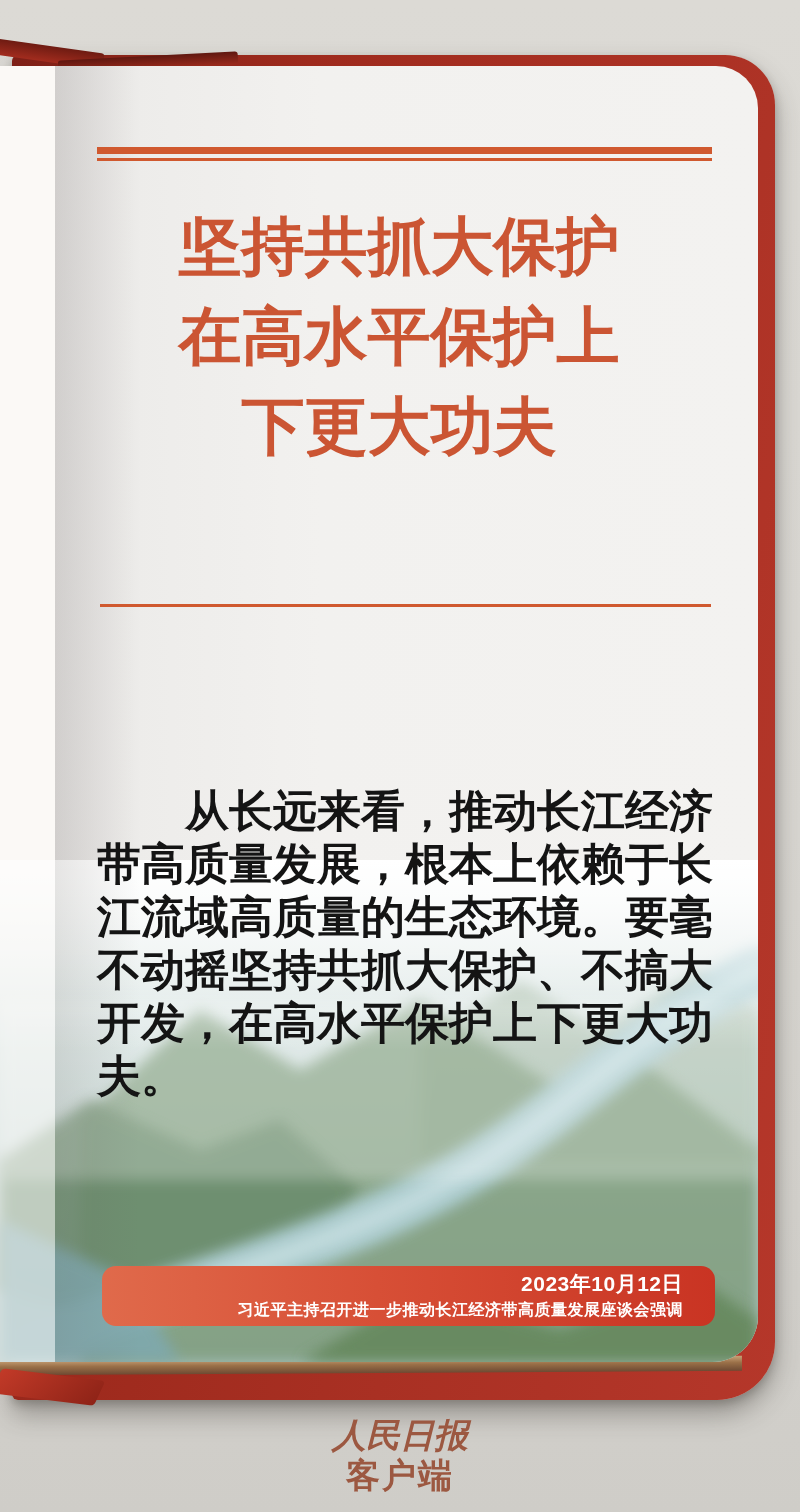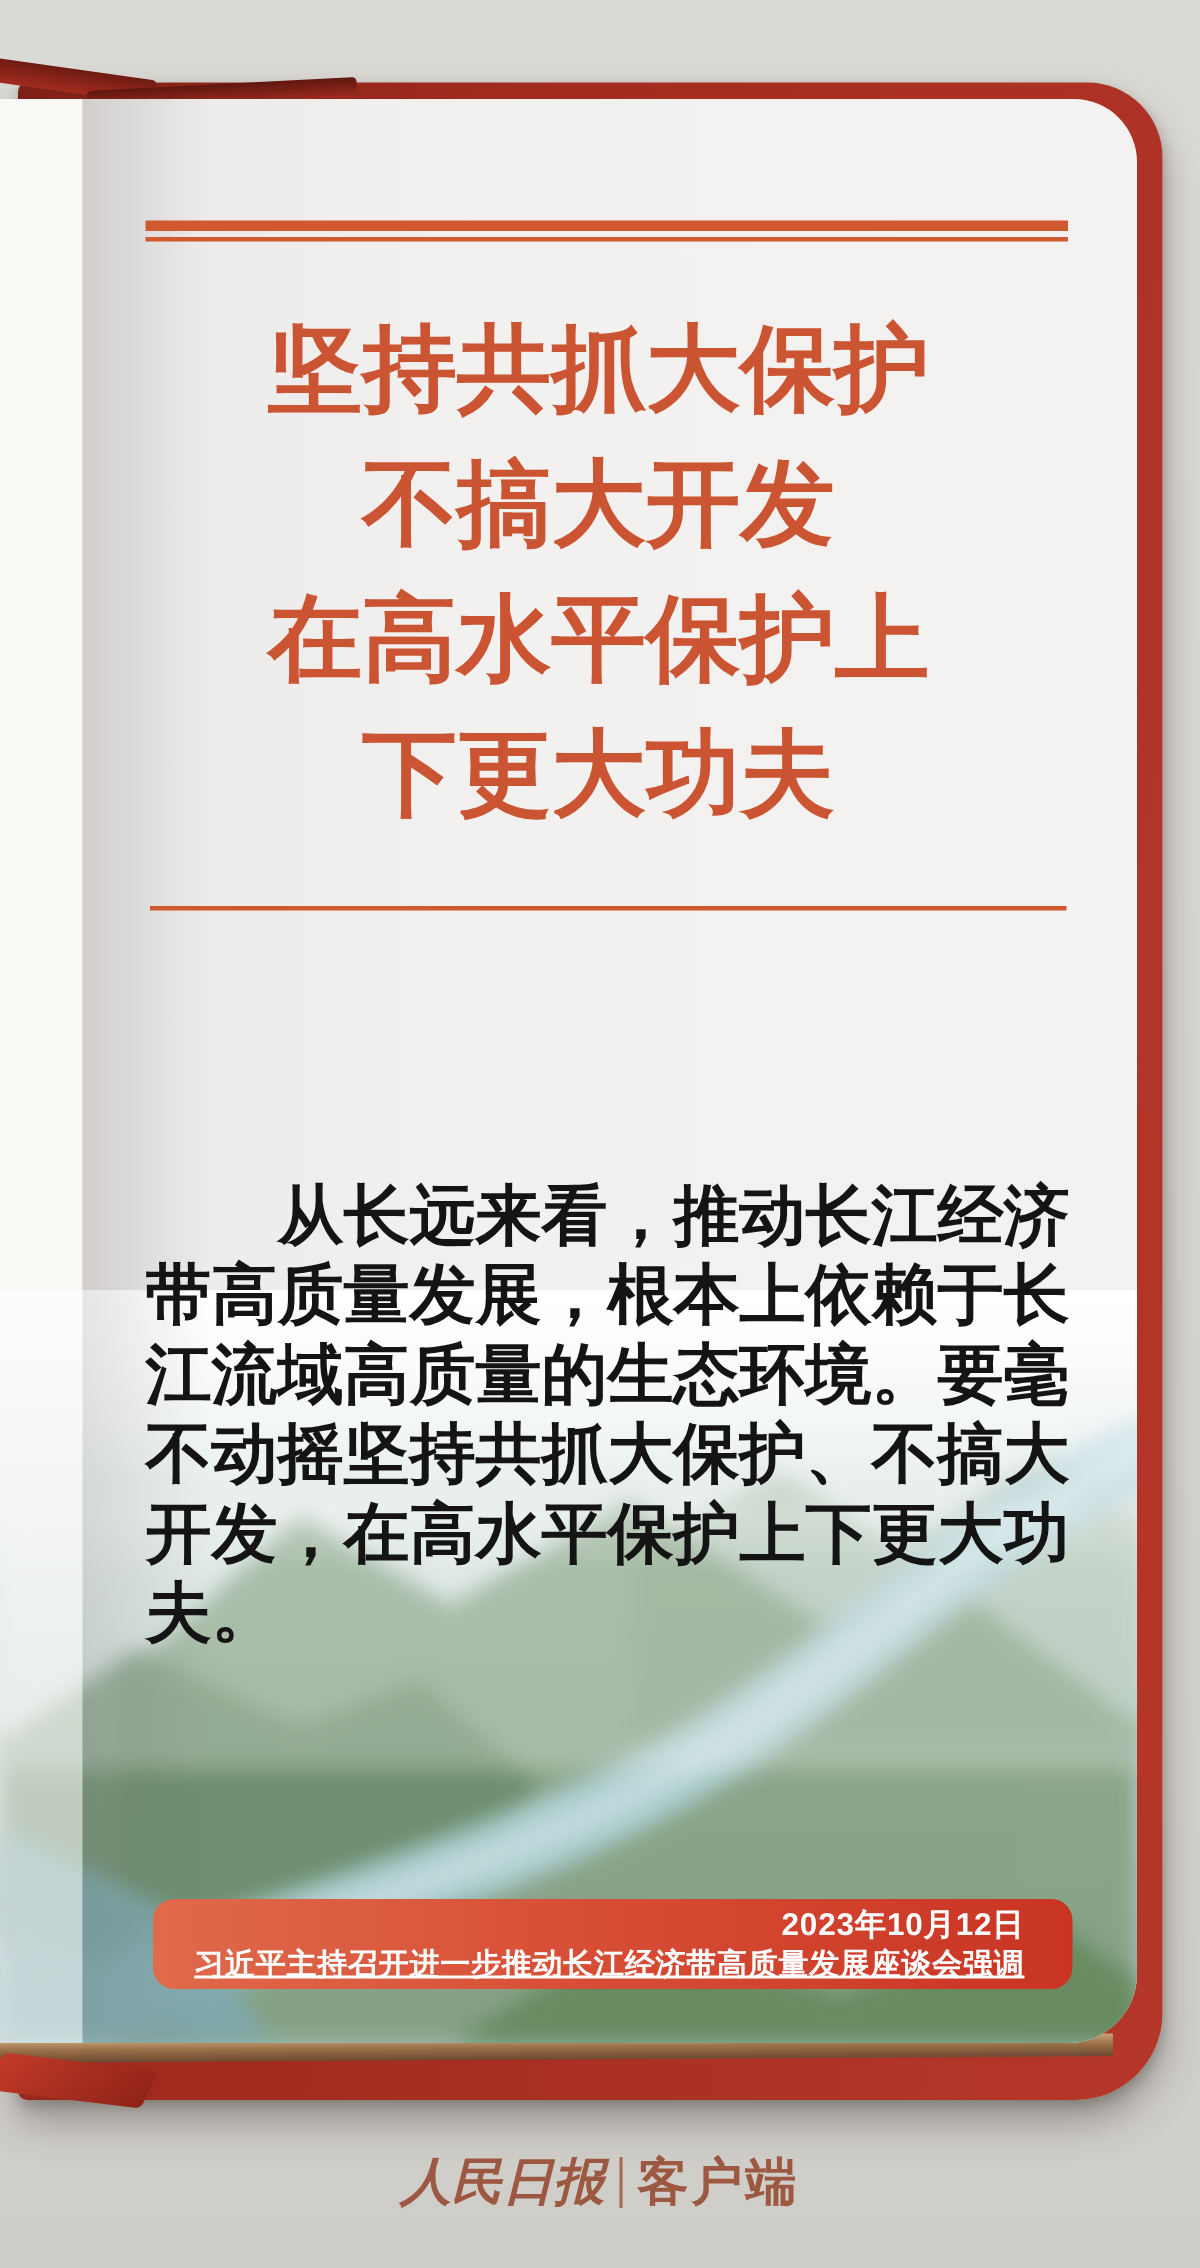--- a/index.html
+++ b/index.html
@@ -82,27 +82,28 @@
   
   .banner{
     position:absolute;left:102px;top:1200px;width:613px;height:60px;
     border-radius:14px;
     background:linear-gradient(90deg,#E06A4B 0%,#D74F36 45%,#C93423 100%);
     color:#FFFFFF;text-align:right;
     padding:4px 32px 0 0;box-sizing:border-box;
     font-weight:bold;
   }
   .banner .date{font-size:21px;line-height:27px;letter-spacing:.5px;}
-  .banner .event{font-size:20px;line-height:26px;letter-spacing:.5px;text-decoration:underline;}
+  .banner .event{font-size:16px;line-height:26px;letter-spacing:.5px;}
 
   
   .brand-footer{
     position:absolute;left:0;top:1432px;width:800px;height:46px;
     display:flex;align-items:center;justify-content:center;
     color:#9C5841;
+    flex-direction:column;
   }
   .brand-script{
     font-family:"DejaVu Serif","Liberation Serif",serif;
     font-style:italic;font-weight:bold;font-size:34px;line-height:40px;
   }
   .brand-divider{
     width:2px;height:34px;background:#A8674F;margin:0 10px;display:inline-block;
   }
   .brand-suffix{
     font-family:"Liberation Sans",sans-serif;
@@ -152,21 +153,20 @@
     <div class="left-page-overlay"></div>
     <div class="gutter-shadow"></div>
 
     <div class="rule-double">
       <div class="thick"></div>
       <div class="thin"></div>
     </div>
 
     <h1 class="title">
       <div>坚持共抓大保护</div>
-      <div>不搞大开发</div>
       <div>在高水平保护上</div>
       <div>下更大功夫</div>
     </h1>
 
     <div class="rule-single"></div>
 
     <p class="body-text">从长远来看，推动长江经济带高质量发展，根本上依赖于长江流域高质量的生态环境。要毫不动摇坚持共抓大保护、不搞大开发，在高水平保护上下更大功夫。</p>
 
     <div class="banner">
       <div class="date">2023年10月12日</div>

